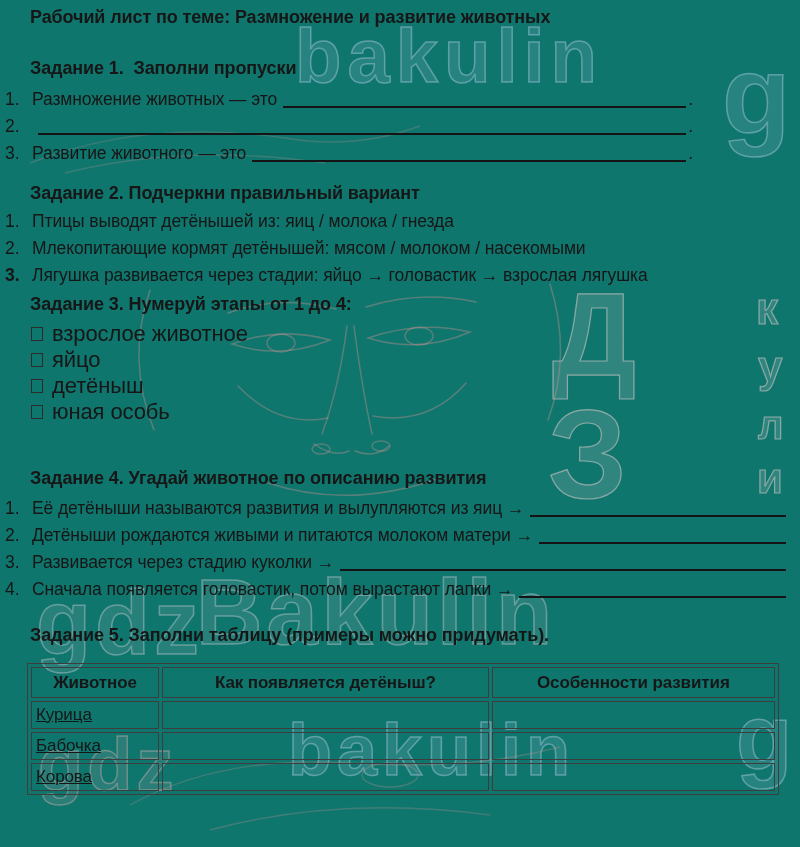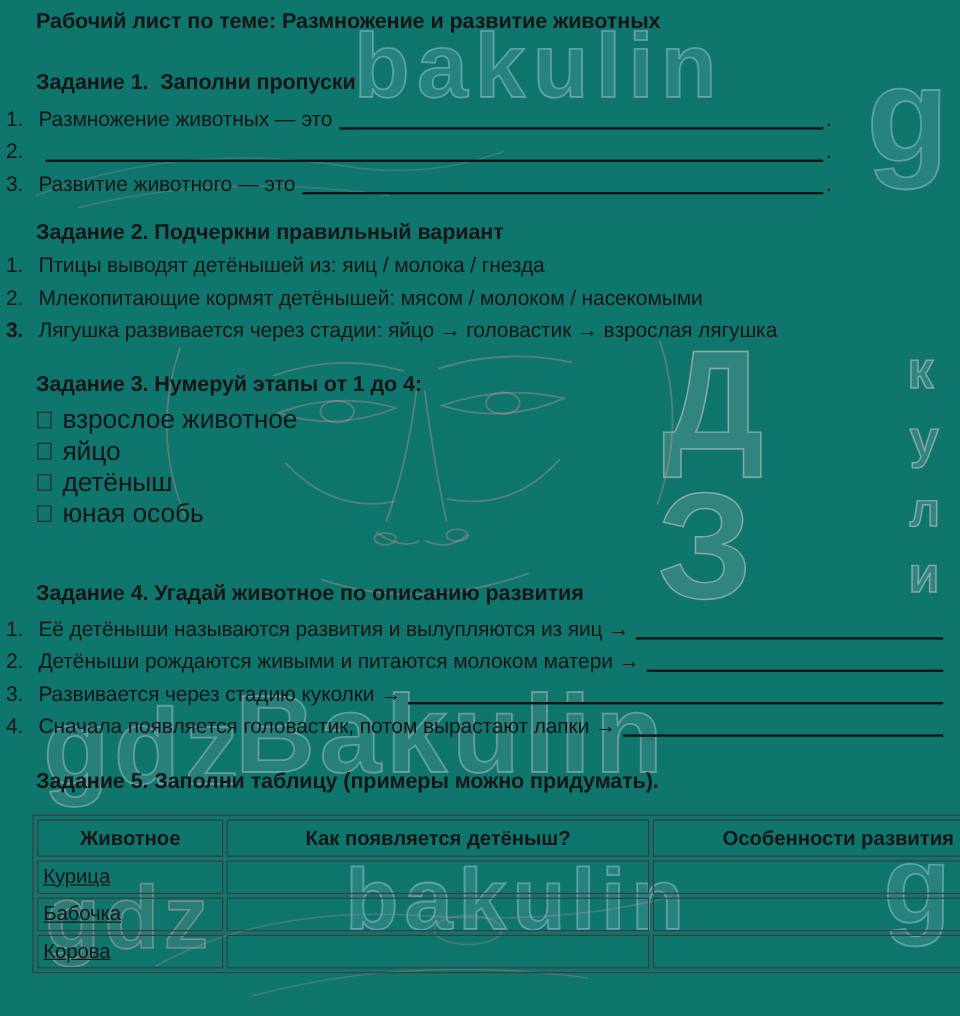--- a/index.html
+++ b/index.html
@@ -12,38 +12,38 @@
   .wm{position:absolute;font-weight:bold;line-height:1;white-space:nowrap;}
   .wm-blue{color:rgba(188,211,232,0.14);-webkit-text-stroke:1.5px rgba(176,203,228,0.45);}
   .wm-gray{color:rgba(210,210,216,0.12);-webkit-text-stroke:1.5px rgba(205,205,212,0.42);}
   .wm-pink{color:rgba(236,190,190,0.12);-webkit-text-stroke:1.4px rgba(233,181,181,0.40);}
   .wm-pale{color:rgba(244,224,224,0.15);-webkit-text-stroke:1.2px rgba(240,212,212,0.50);}
   .wm-svg{position:absolute;}
   
   .content{position:relative;z-index:1;padding:6px 14px 0 3px;}
   .title{font-size:18px;font-weight:bold;line-height:22px;margin:0 0 0 27px;white-space:pre-wrap;}
   .task-heading{font-size:18px;font-weight:bold;line-height:22px;margin-left:27px;white-space:pre-wrap;}
-  .mt-t1h{margin-top:29px;}  .mt-t2h{margin-top:15px;}  .mt-t3h{margin-top:20px;}
+  .mt-t1h{margin-top:29px;}  .mt-t2h{margin-top:15px;}  .mt-t3h{margin-top:4px;}
   .mt-t4h{margin-top:42px;}  .mt-t5h{margin-top:21px;}
   .rows{margin-top:7px;}
   .rows-t2{margin-top:4px;}  .rows-t3{margin-top:6px;}  .rows-t4{margin-top:6px;}
   .row{display:flex;font-size:17.5px;line-height:27px;align-items:stretch;}
   .num{flex:none;width:27px;padding-left:2px;}
   .num.bold{font-weight:bold;}
   .txt{flex:none;white-space:pre-wrap;}
   .blank{flex:1 1 auto;border-bottom:2px solid #141414;margin:0 0 5px 6px;align-self:flex-end;height:1px;}
   .suffix{flex:none;margin-left:2px;}
   .t1row{width:690px;}
   .cbrow{display:flex;align-items:center;font-size:22px;line-height:26px;margin-left:28px;}
   .cb{flex:none;width:10px;height:12px;border:1.6px solid #2b2b2b;margin-right:9px;background:transparent;}
   
   .wtable{margin:17px 0 0 24px;border-collapse:separate;border-spacing:3px;
           border:1.5px solid #3d3d3d;table-layout:fixed;width:752px;background:transparent;}
   .wtable th,.wtable td{border:1.5px solid #3d3d3d;font-size:17px;overflow:hidden;background:transparent;}
-  .wtable th{height:27px;font-weight:bold;text-align:center;padding:1px 16px;}
+  .wtable th{height:27px;font-weight:bold;text-align:center;padding:1px 2px;}
   .wtable td{height:25px;text-align:left;padding:0 2px 1px 4px;text-decoration:underline;}
   .c1{width:121px;} .c2{width:318px;} .c3{width:275px;}
 </style>
 </head>
 <body>
 
 <div class="page">
 
   <div class="wm-layer">
     <span class="wm wm-blue" style="left:295px;top:18px;font-size:76px;letter-spacing:6px;">bakulin</span>

